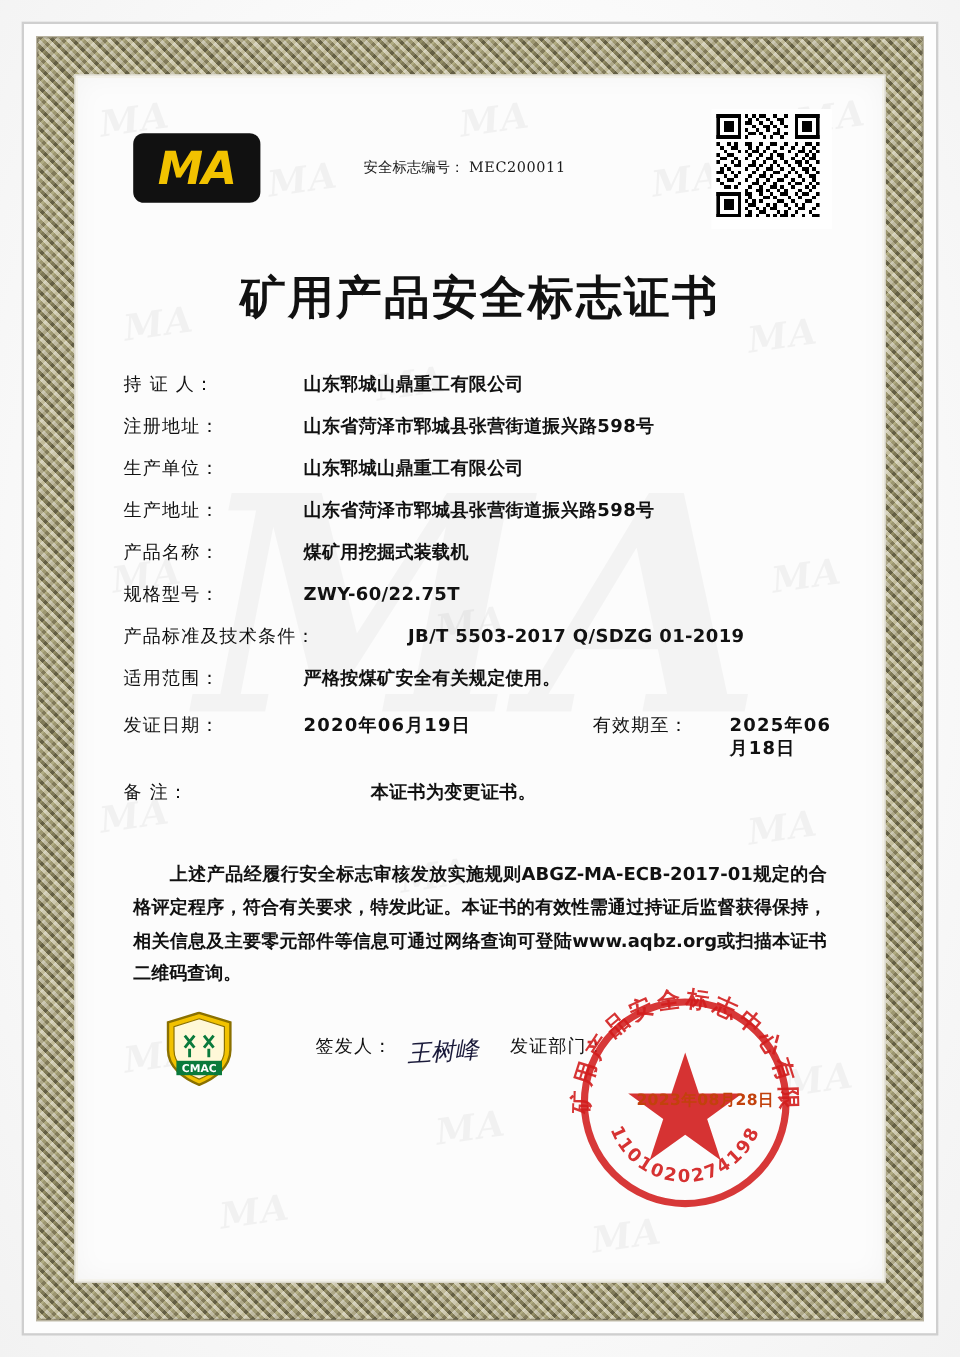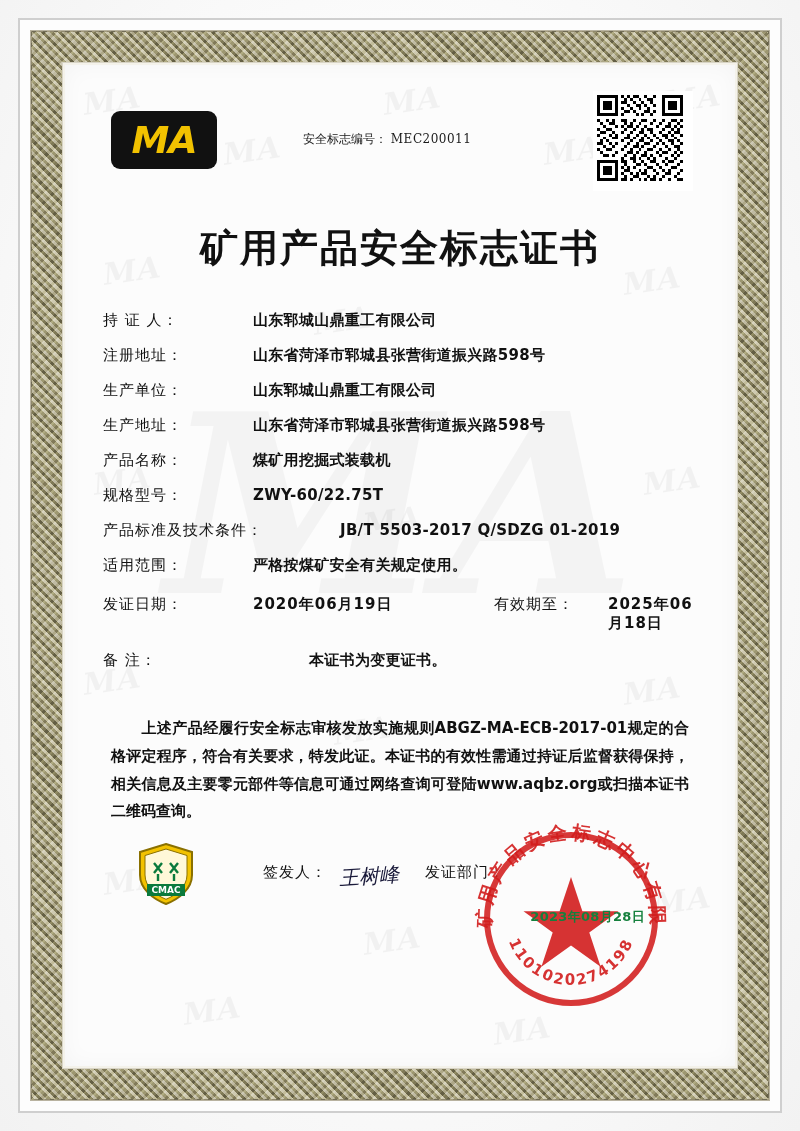--- a/index.html
+++ b/index.html
@@ -121,21 +121,21 @@
     margin:0 26px 0 12px;
     font-family:"DejaVu Serif","Liberation Serif",serif;
     font-style:italic;font-size:20px;color:#1a1a3a;
     transform:rotate(-4deg);
   }
   .stamp{
     position:absolute;right:62px;top:752px;width:208px;height:208px;
   }
   .stamp-date{
     position:absolute;right:92px;top:845px;
-    font-size:13px;color:#15803d;font-weight:600;letter-spacing:.3px;
+    font-size:13px;color:#c2410c;font-weight:600;letter-spacing:.3px;
   }
   .qr-mod{shape-rendering:crispEdges;}
 </style>
 </head>
 <body>
 
 <div class="page">
 
   <div class="border-outer"></div>
   <div class="border-band"></div>

